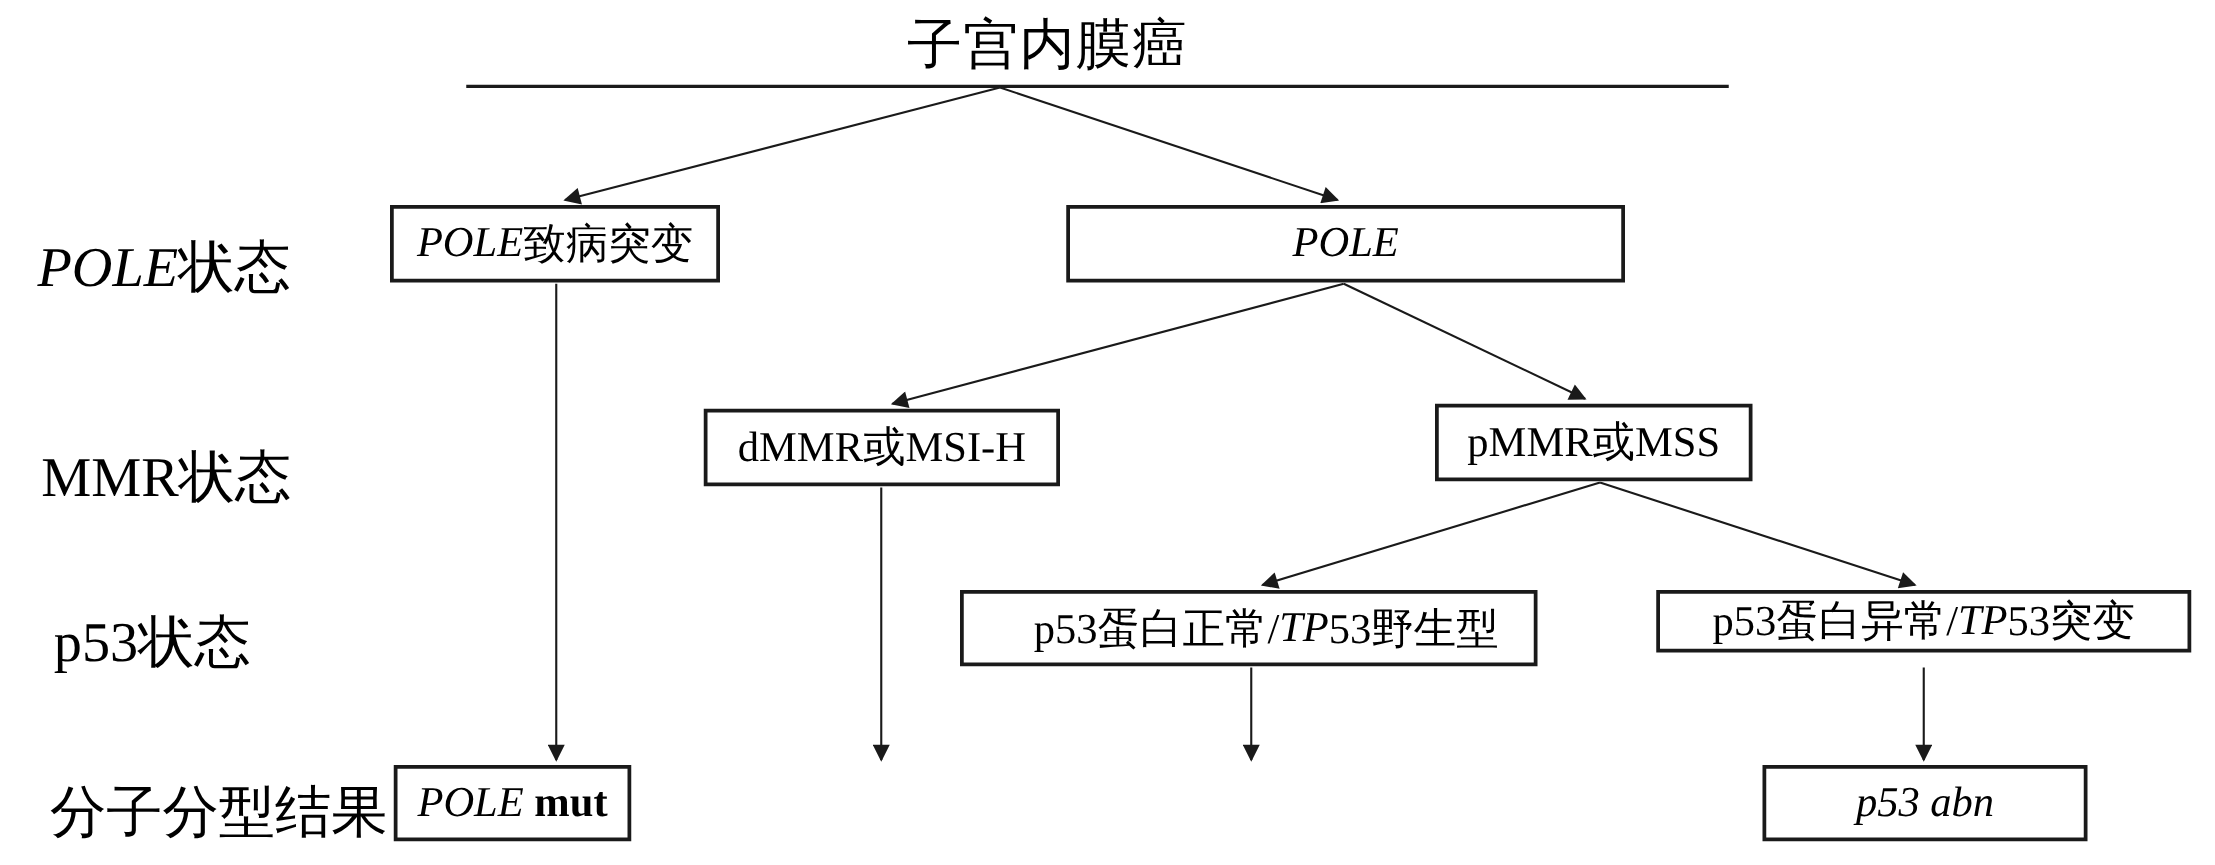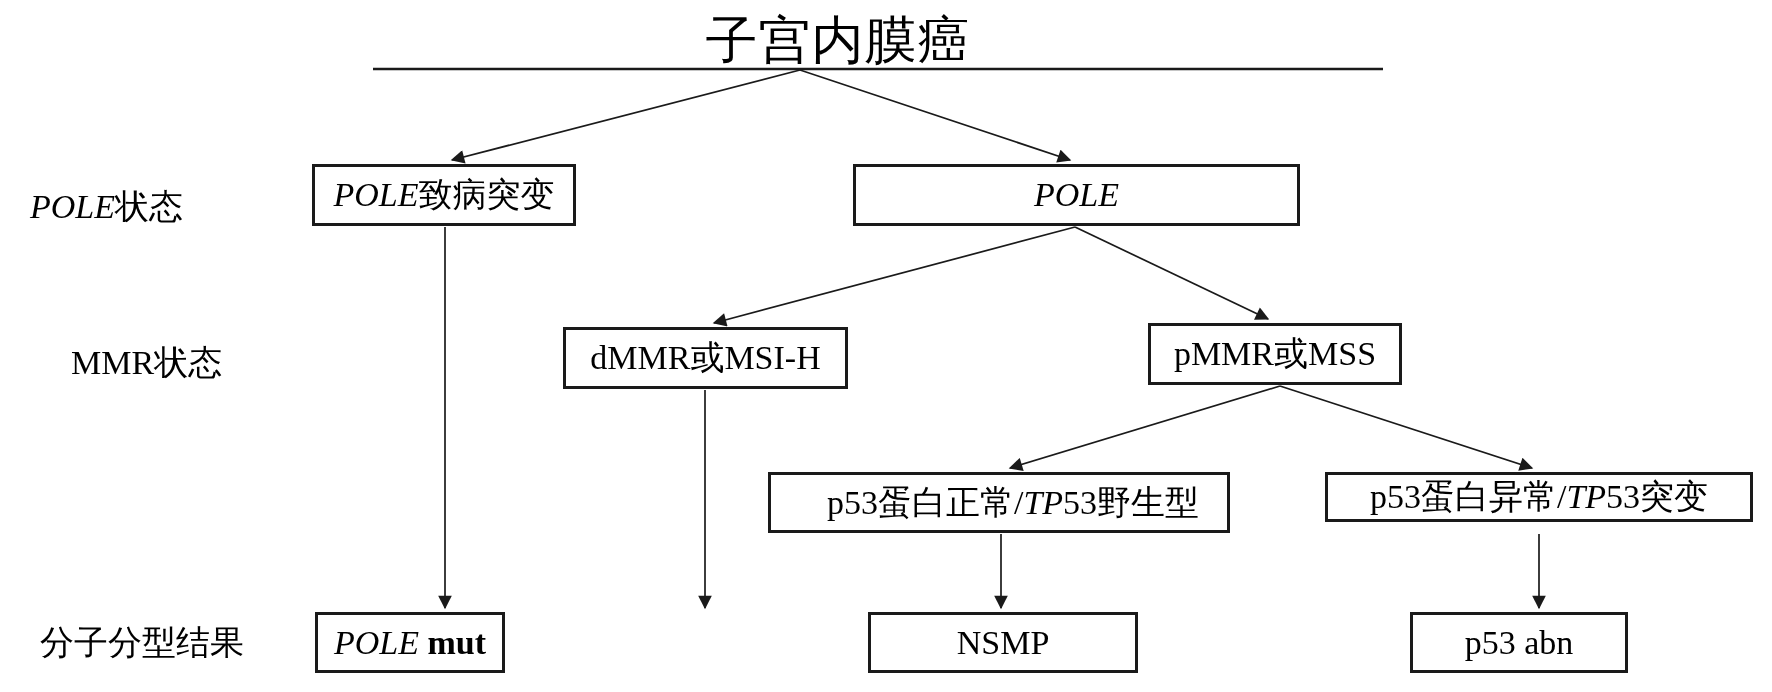--- a/index.html
+++ b/index.html
@@ -3,42 +3,42 @@
 <meta charset="utf-8">
 <style>
   html,body{margin:0;padding:0;background:#ffffff;}
   #canvas{
     position:relative;width:1772px;height:692px;background:#ffffff;overflow:hidden;
     font-family:"Liberation Serif","DejaVu Serif",serif;color:#000;
   }
   #edges{position:absolute;left:0;top:0;width:1772px;height:692px;}
   .title{
     position:absolute;left:638px;top:6px;width:400px;text-align:center;
-    font-size:52px;letter-spacing:1px;white-space:nowrap;
+    font-size:44px;letter-spacing:1px;white-space:nowrap;
   }
-  .rowlabel{position:absolute;font-size:34px;white-space:nowrap;}
+  .rowlabel{position:absolute;font-size:45px;white-space:nowrap;}
   .node{
     position:absolute;border:3px solid #1a1a1a;background:#ffffff;
     display:flex;align-items:center;justify-content:center;
     font-size:34px;white-space:nowrap;box-sizing:border-box;
   }
   .em{font-style:italic;}
   
   #n-pole-path {left:312px; top:164px; width:264px; height:62px;}
   #n-pole-wt   {left:853px; top:164px; width:447px; height:62px;}
   #n-dmmr      {left:563px; top:327px; width:285px; height:62px;}
   #n-pmmr      {left:1148px;top:323px; width:254px; height:62px;}
   #n-p53-norm  {left:768px; top:472px; width:462px; height:61px;padding-left:28px;}
   #n-p53-abnl  {left:1325px;top:472px; width:428px; height:50px;}
   #n-pole-mut  {left:315px; top:612px; width:190px; height:61px;}
   #n-mmrd      {left:585px; top:612px; width:251px; height:61px;}
   #n-nsmp      {left:868px; top:612px; width:270px; height:61px;}
-  #n-p53-abn   {left:1410px;top:612px; width:218px; height:61px;}
+  #n-p53-abn   {left:1410px;top:612px; width:260px; height:61px;font-style:italic;}
   #l-pole{left:30px;top:184px;}
-  #l-mmr {left:33px;top:340px;margin-left:38px;}
+  #l-mmr {left:33px;top:352px;}
   #l-p53 {left:43px;top:484px;}
   #l-res {left:40px;top:620px;}
 </style>
 </head>
 <body>
 
 <div id="canvas">
 
   <svg id="edges" viewBox="0 0 1772 692">
     <defs>
@@ -56,20 +56,21 @@
     <line x1="1280" y1="386" x2="1010" y2="468" stroke="#1a1a1a" stroke-width="1.7" marker-end="url(#arrow)"></line>
     <line x1="1280" y1="386" x2="1532" y2="468" stroke="#1a1a1a" stroke-width="1.7" marker-end="url(#arrow)"></line>
     <line x1="1001" y1="534" x2="1001" y2="608" stroke="#1a1a1a" stroke-width="1.7" marker-end="url(#arrow)"></line>
     <line x1="1539" y1="534" x2="1539" y2="608" stroke="#1a1a1a" stroke-width="1.7" marker-end="url(#arrow)"></line>
   </svg>
 
   <div class="title">子宫内膜癌</div>
 
   <div class="rowlabel" id="l-pole"><span class="em">POLE</span><span>状态</span></div>
   <div class="rowlabel" id="l-mmr"><span>MMR状态</span></div>
+  <div class="rowlabel" id="l-p53"><span>p53状态</span></div>
   <div class="rowlabel" id="l-res"><span>分子分型结果</span></div>
 
   <div class="node" id="n-pole-path">
       <span></span>
       <span class="em">POLE</span>
       <span>致病突变</span>
     </div>
 
   <div class="node" id="n-pole-wt">
       <span></span>
@@ -95,21 +96,18 @@
       <span class="em">TP</span>
       <span>53突变</span>
     </div>
 
   <div class="node" id="n-pole-mut">
       <span class="em">POLE</span>
       <span style="white-space:pre;font-weight:bold;"> mut</span>
     </div>
 
 
-  <div class="node" id="n-nsmp">
-      <span>NSMP</span>
-    </div>
 
   <div class="node" id="n-p53-abn">
       <span>p53 abn</span>
     </div>
 
 </div>
 
 </body></html>

